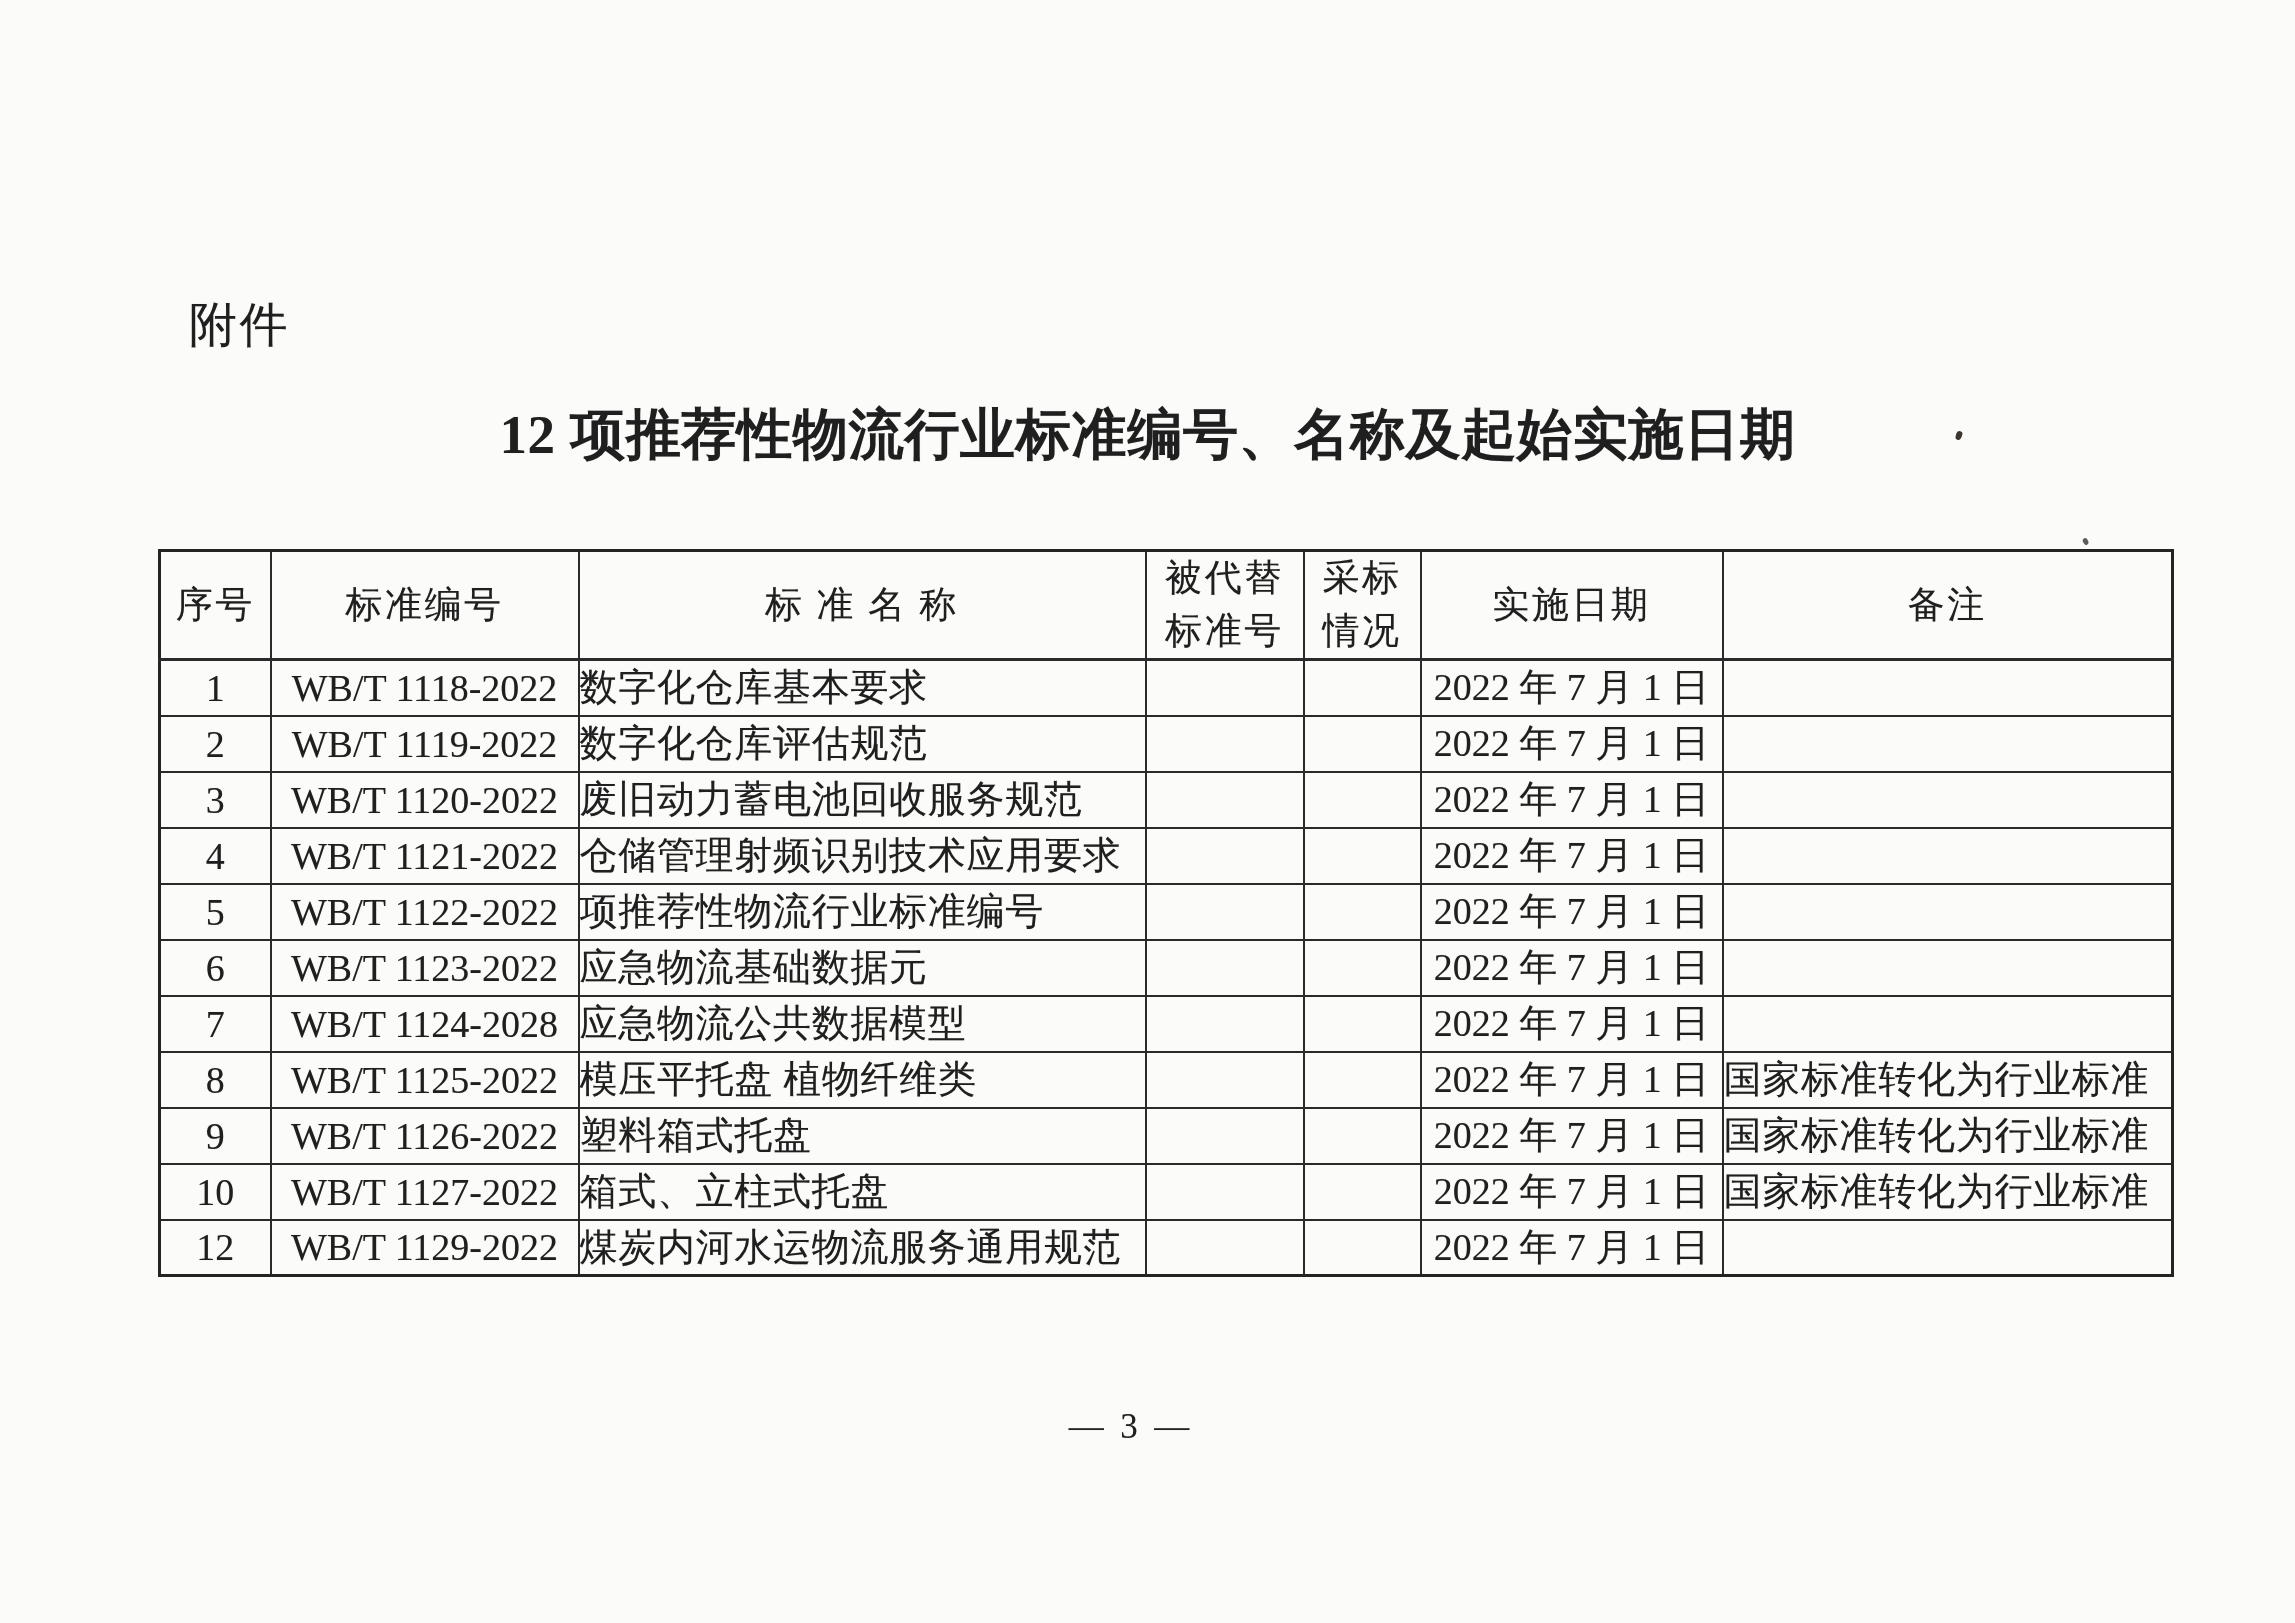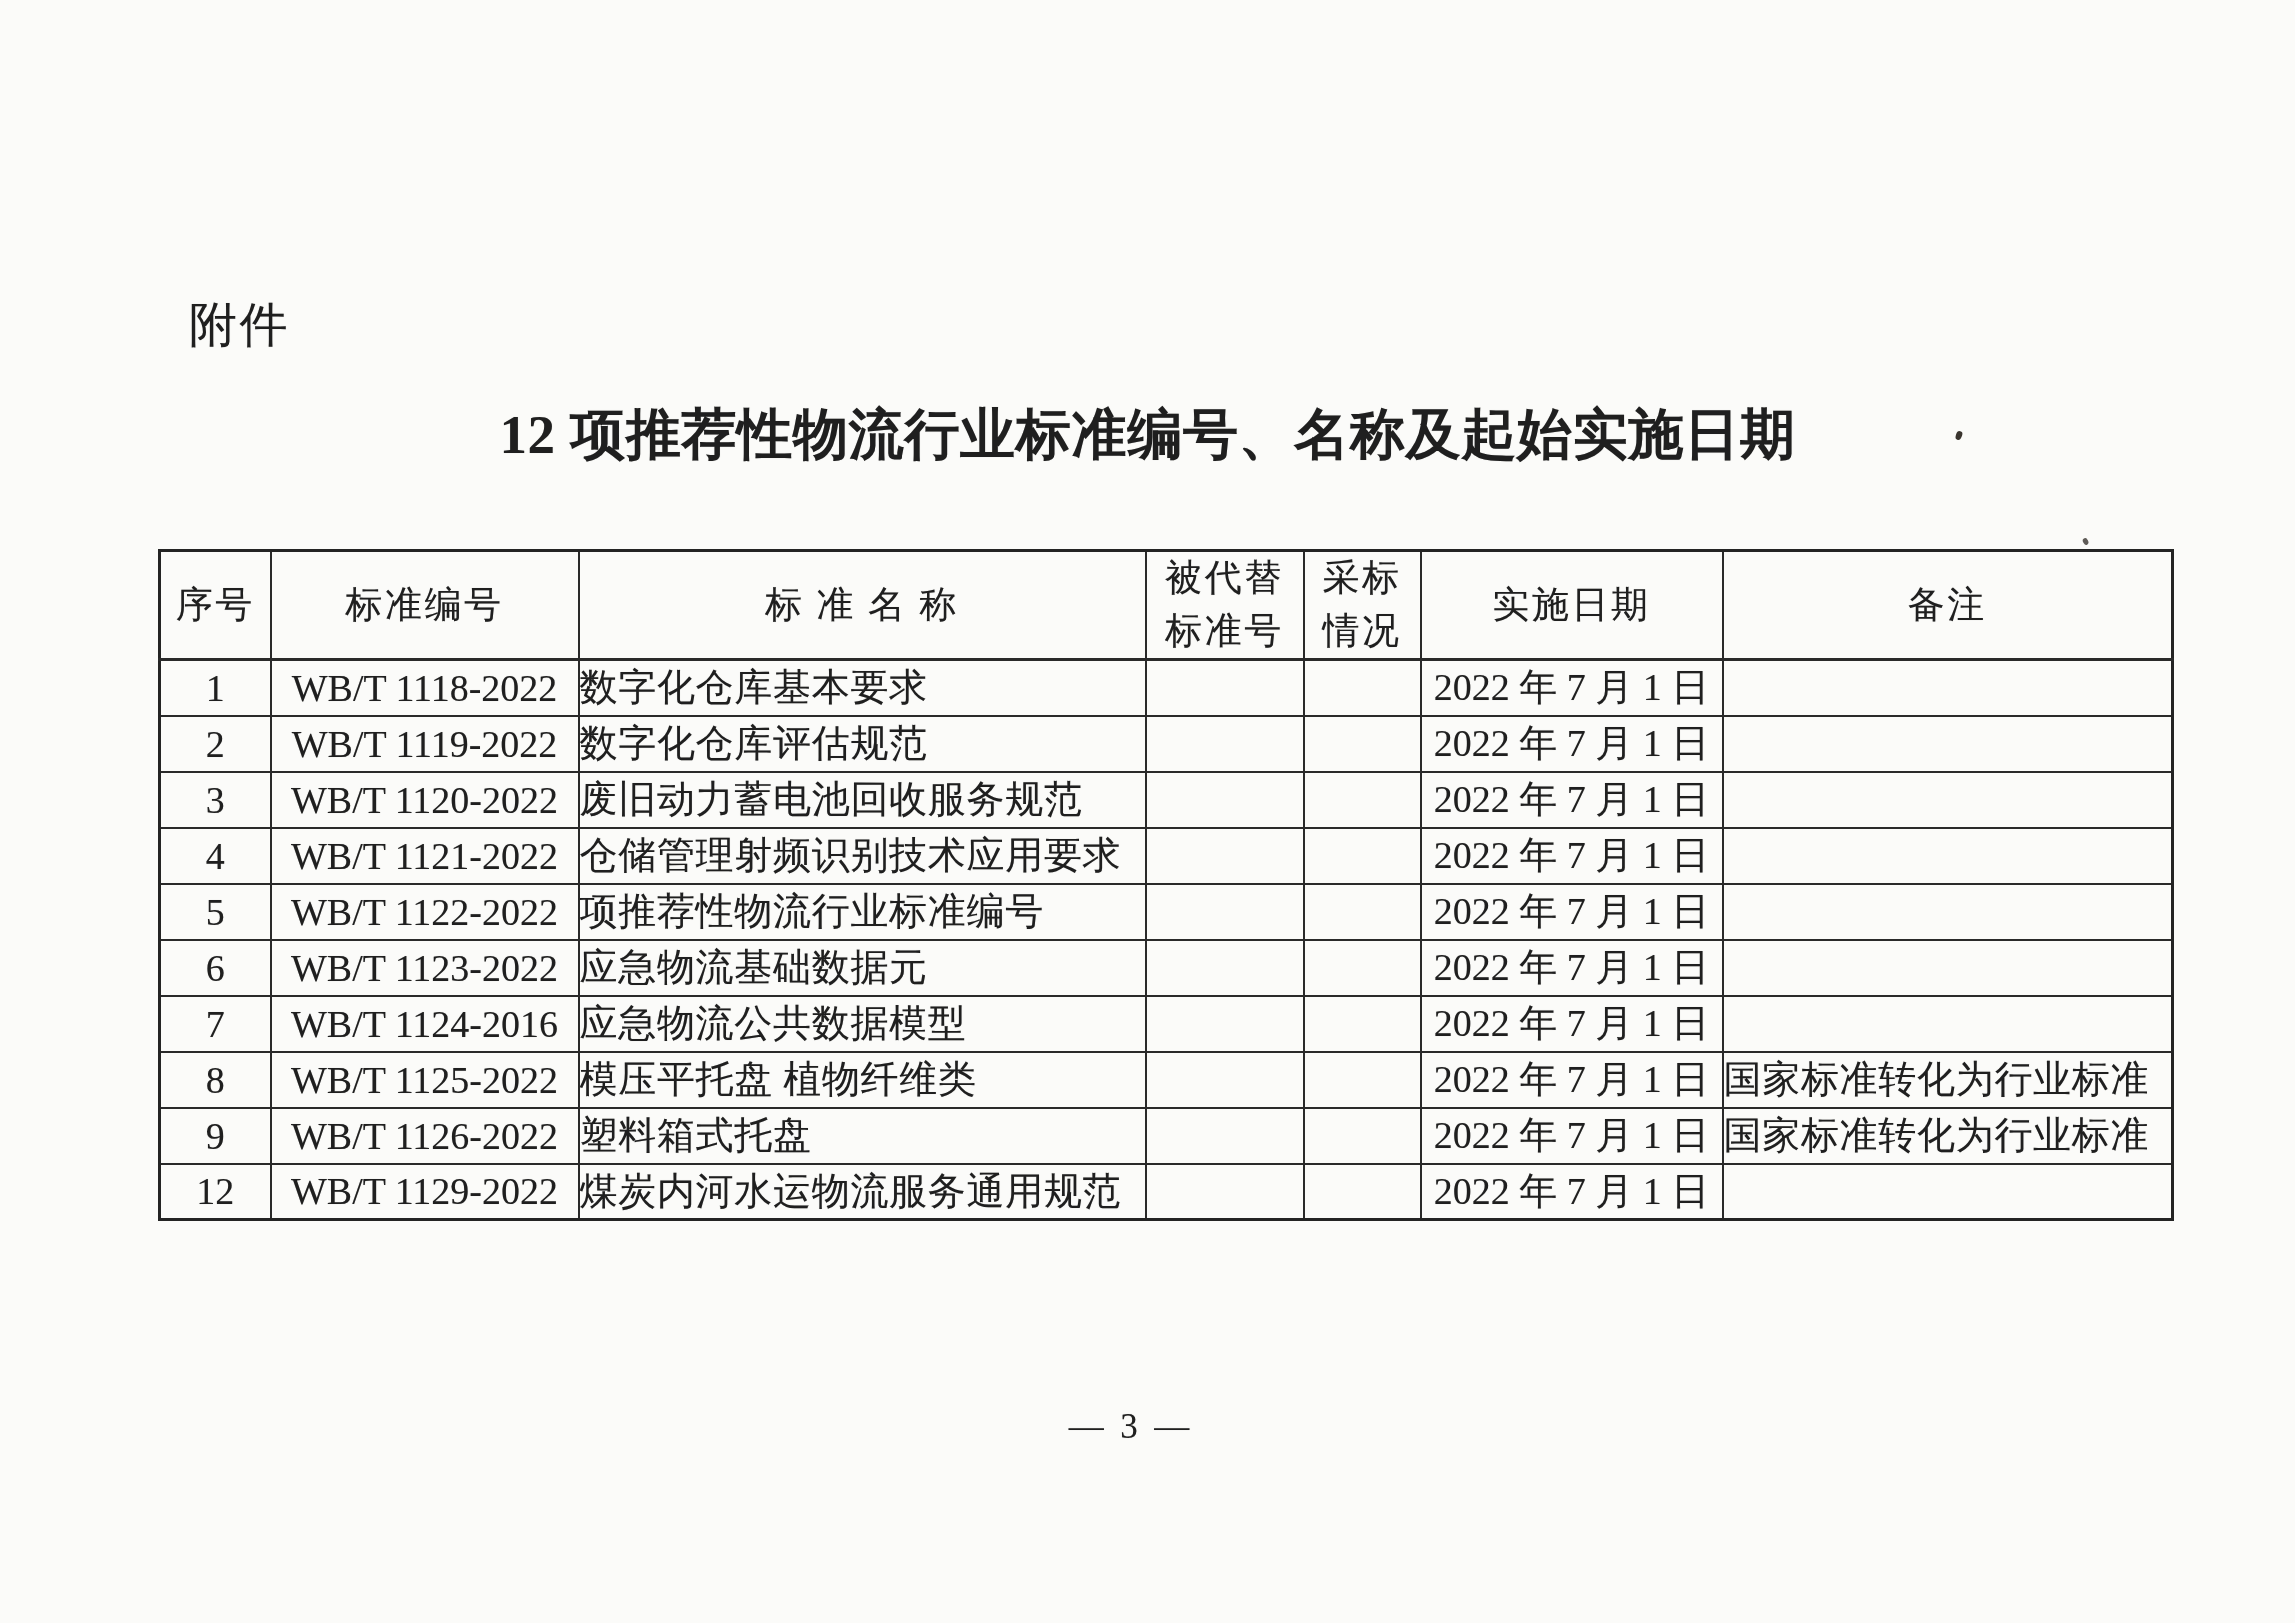--- a/index.html
+++ b/index.html
@@ -186,21 +186,21 @@
           <td class="c-idx">6</td>
           <td class="c-code">WB/T 1123-2022</td>
           <td class="c-name">应急物流基础数据元</td>
           <td class="c-replaced"></td>
           <td class="c-adopt"></td>
           <td class="c-date">2022 年 7 月 1 日</td>
           <td class="c-remark"></td>
         </tr>
         <tr>
           <td class="c-idx">7</td>
-          <td class="c-code">WB/T 1124-2016</td>
+          <td class="c-code">WB/T 1124-2028</td>
           <td class="c-name">应急物流公共数据模型</td>
           <td class="c-replaced"></td>
           <td class="c-adopt"></td>
           <td class="c-date">2022 年 7 月 1 日</td>
           <td class="c-remark"></td>
         </tr>
         <tr>
           <td class="c-idx">8</td>
           <td class="c-code">WB/T 1125-2022</td>
           <td class="c-name">模压平托盘 植物纤维类</td>
@@ -212,20 +212,29 @@
         <tr>
           <td class="c-idx">9</td>
           <td class="c-code">WB/T 1126-2022</td>
           <td class="c-name">塑料箱式托盘</td>
           <td class="c-replaced"></td>
           <td class="c-adopt"></td>
           <td class="c-date">2022 年 7 月 1 日</td>
           <td class="c-remark">国家标准转化为行业标准</td>
         </tr>
         <tr>
+          <td class="c-idx">10</td>
+          <td class="c-code">WB/T 1127-2022</td>
+          <td class="c-name">箱式、立柱式托盘</td>
+          <td class="c-replaced"></td>
+          <td class="c-adopt"></td>
+          <td class="c-date">2022 年 7 月 1 日</td>
+          <td class="c-remark">国家标准转化为行业标准</td>
+        </tr>
+        <tr>
           <td class="c-idx">12</td>
           <td class="c-code">WB/T 1129-2022</td>
           <td class="c-name">煤炭内河水运物流服务通用规范</td>
           <td class="c-replaced"></td>
           <td class="c-adopt"></td>
           <td class="c-date">2022 年 7 月 1 日</td>
           <td class="c-remark"></td>
         </tr>
       </tbody>
   </table>

